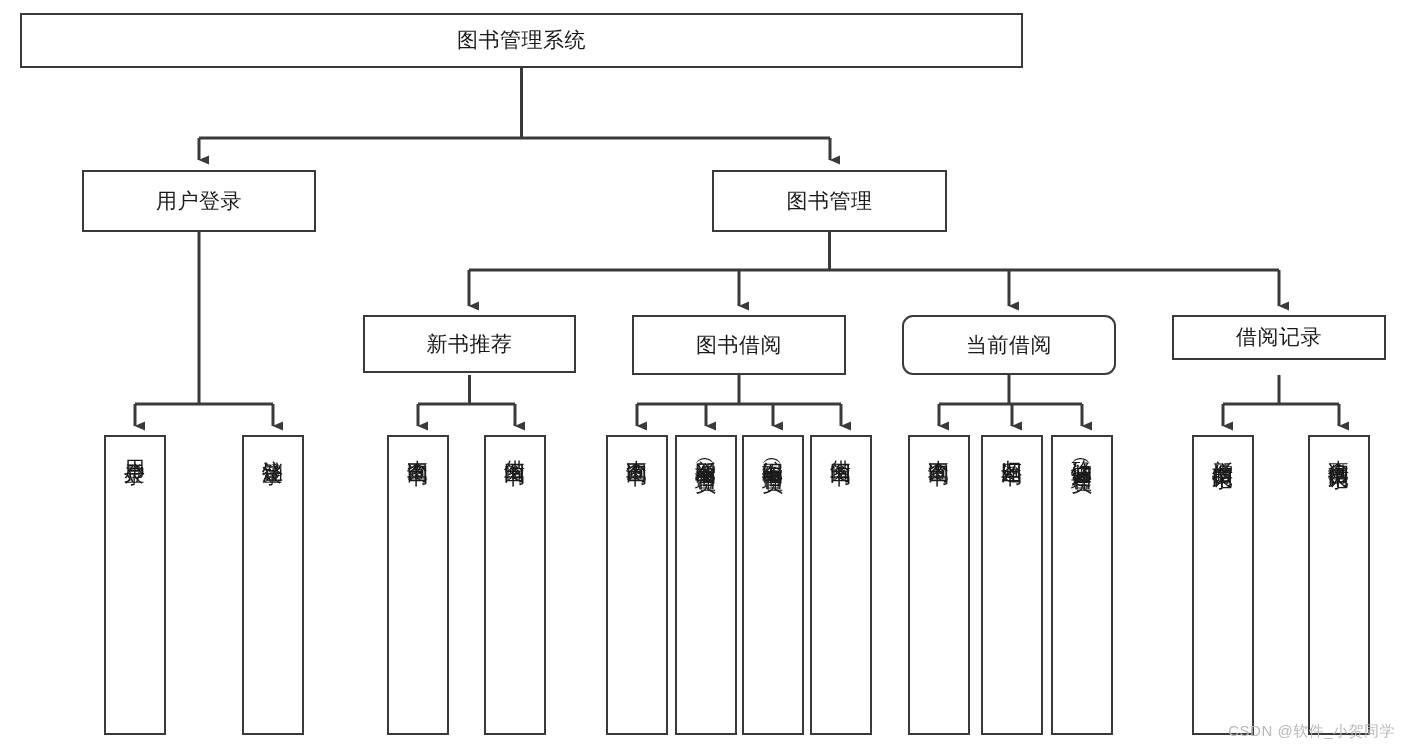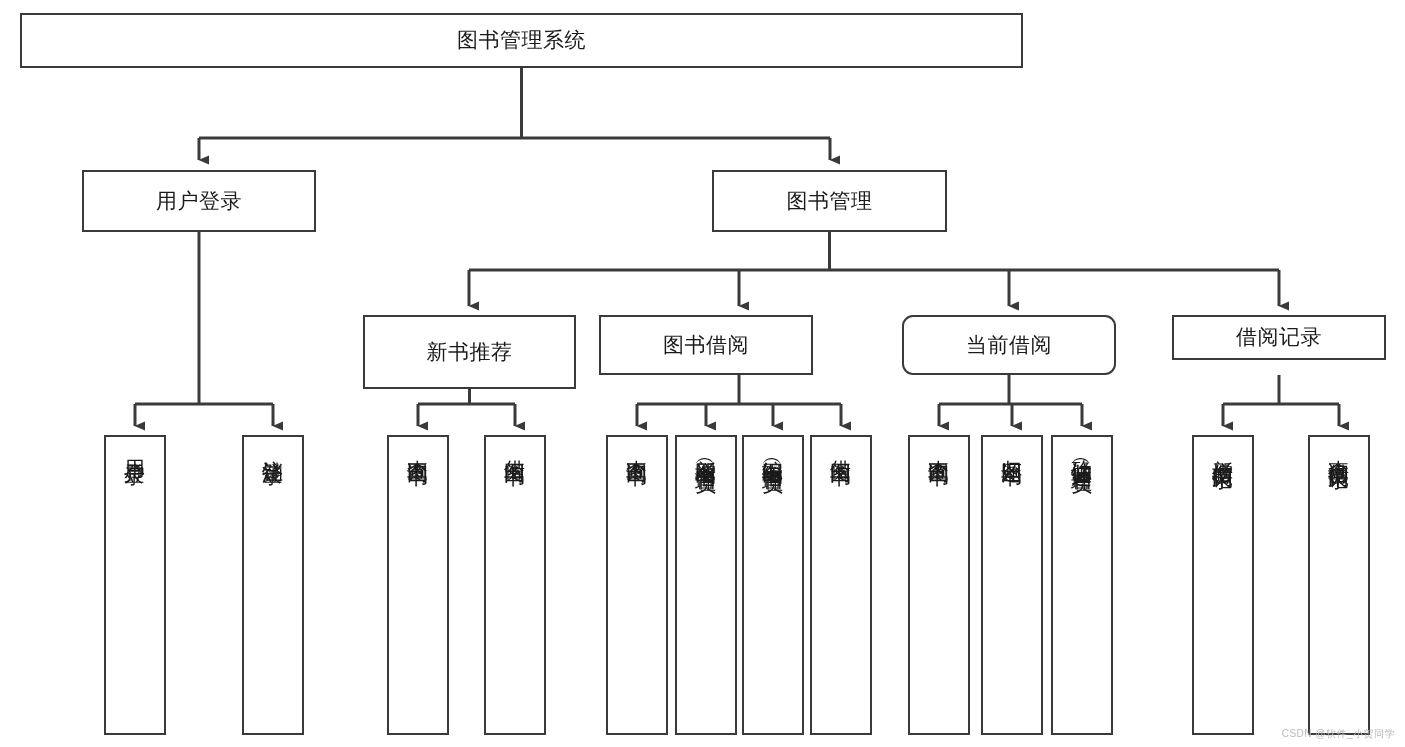--- a/index.html
+++ b/index.html
@@ -52,21 +52,21 @@
     text-orientation: upright;
     font-size: 21px;
     letter-spacing: 2px;
     line-height: 1;
     white-space: nowrap;
   }
   #watermark {
     position: absolute;
     right: 10px;
     bottom: 6px;
-    font-size: 10px;
+    font-size: 15px;
     color: #b9b9b9;
     letter-spacing: 0.5px;
     pointer-events: none;
   }
 </style>
 </head>
 <body>
 
 <div id="diagram-root">
 
@@ -137,24 +137,24 @@
     <span class="node-label">图书管理系统</span>
   </div>
 
   <div class="node horizontal" id="node-l2-0" style="left: 82px; top: 170px; width: 234px; height: 62px;">
     <span class="node-label">用户登录</span>
   </div>
   <div class="node horizontal" id="node-l2-1" style="left: 712px; top: 170px; width: 235px; height: 62px;">
     <span class="node-label">图书管理</span>
   </div>
 
-  <div class="node horizontal" id="node-l3-0" style="left: 363px; top: 315px; width: 213px; height: 74px;">
+  <div class="node horizontal" id="node-l3-0" style="left: 363px; top: 315px; width: 213px; height: 58px;">
     <span class="node-label">新书推荐</span>
   </div>
-  <div class="node horizontal" id="node-l3-1" style="left: 599px; top: 315px; width: 214px; height: 60px;">
+  <div class="node horizontal" id="node-l3-1" style="left: 632px; top: 315px; width: 214px; height: 60px;">
     <span class="node-label">图书借阅</span>
   </div>
   <div class="node horizontal" id="node-l3-2" style="left: 902px; top: 315px; width: 214px; height: 60px; border-radius: 11px;">
     <span class="node-label">当前借阅</span>
   </div>
   <div class="node horizontal" id="node-l3-3" style="left: 1172px; top: 315px; width: 214px; height: 45px;">
     <span class="node-label">借阅记录</span>
   </div>
 
   <div class="node vertical" id="node-leaf-0" style="left: 104px; top: 435px; width: 62px; height: 300px;">

